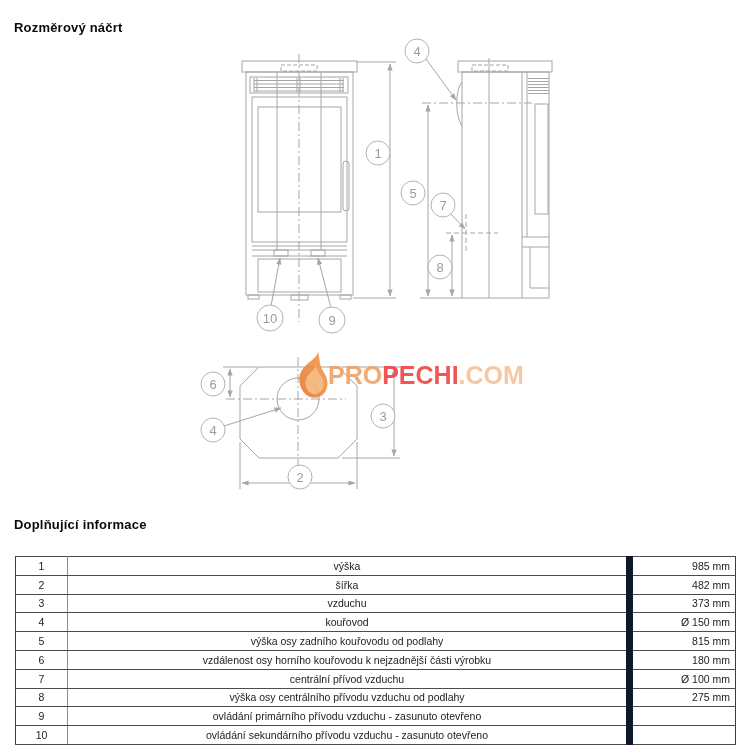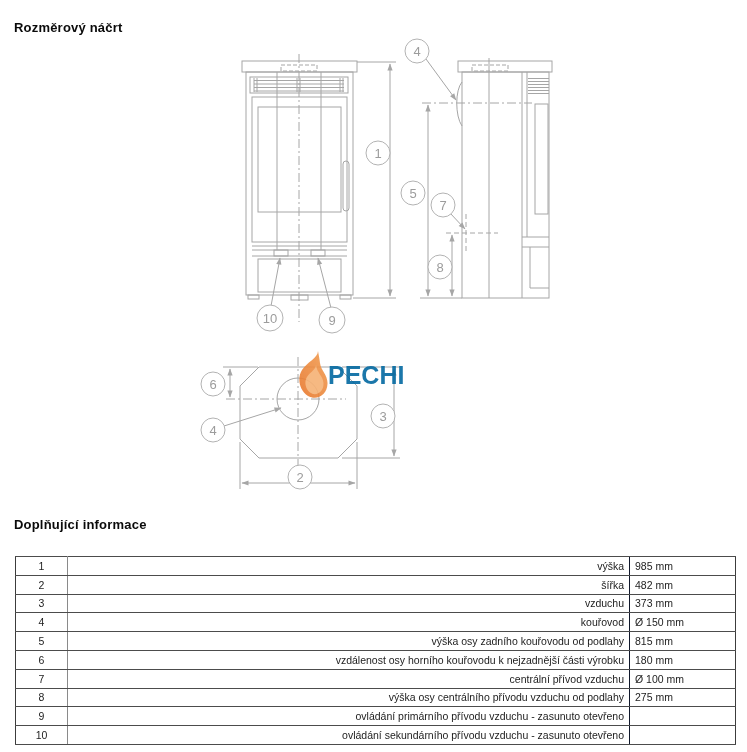--- a/index.html
+++ b/index.html
@@ -29,22 +29,22 @@
   }
   .info-table tr{height:18.8px;}
   .info-table td{
     border-top:1px solid #4c4c4c;border-bottom:1px solid #4c4c4c;
     padding:0 5px;overflow:hidden;white-space:nowrap;
   }
   .info-table col.c-num{width:52px;}
   .info-table col.c-label{width:562px;}
   .info-table col.c-value{width:106px;}
   td.cell-num{text-align:center;border-right:1px solid #8a8a8a;}
-  td.cell-label{text-align:right;}
-  td.cell-value{border-left:1px solid #0f172a;}
+  td.cell-label{text-align:center;}
+  td.cell-value{text-align:right;border-left:7px solid #0f172a;}
   .sk{stroke:#a6a6a6;fill:none;stroke-width:1;}
   .callout-circle{stroke:#b3b3b3;fill:#ffffff;stroke-width:1;}
   .callout-num{fill:#9c9c9c;font-size:13px;font-family:"Liberation Sans",sans-serif;}
 </style>
 </head>
 <body>
 
 <h1 class="page-title" id="title-drawing">Rozměrový náčrt</h1>
 
 <svg id="drawing-svg" width="747" height="520" viewBox="0 0 747 520">
@@ -207,21 +207,23 @@
   <svg width="31" height="48" viewBox="0 0 31 48">
     <defs>
       <linearGradient id="flameGrad" x1="0" y1="1" x2="1" y2="0">
         <stop offset="0" stop-color="#e8772c"></stop>
         <stop offset="1" stop-color="#f2a055"></stop>
       </linearGradient>
     </defs>
     <path d="M21,0 C21,7 10,11 5,19 C0,27 2,39 11,45 C20,50 30,44 30.5,33 C31,24 24,20 23,12 C22.6,8.6 21.6,3 21,0 Z" fill="url(#flameGrad)"></path>
     <path d="M19,14 C19,19 11,22 9,28 C7,34 10,41 16,43 C22,44 27,39 26.5,32 C26,25 20,22 19,14 Z" fill="#f6b275"></path>
   </svg>
-    <span class="wm-text" style="color:#0369a1">PECHI</span>
+  <span class="wm-text" style="color:#f0a164">PRO</span>
+    <span class="wm-text" style="color:#ef4444">PECHI</span>
+    <span class="wm-text" style="color:#f4c29a">.COM</span>
 </div>
 
 <h2 class="page-title" id="title-info">Doplňující informace</h2>
 
 <table class="info-table">
   <colgroup>
       <col class="c-num">
       <col class="c-label">
       <col class="c-value">
     </colgroup>

